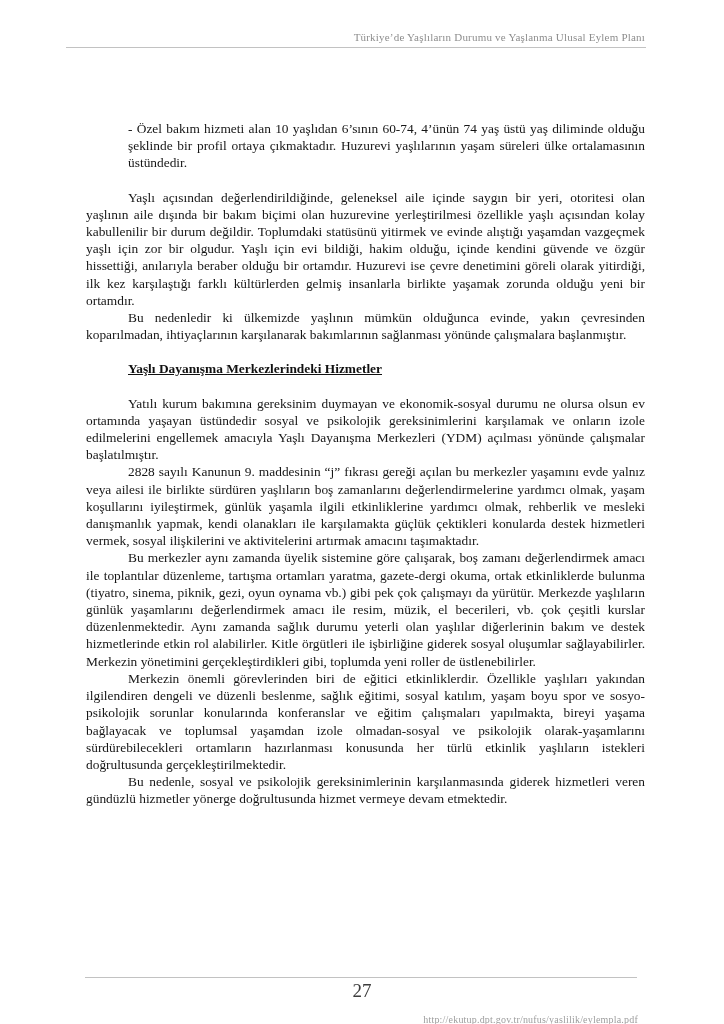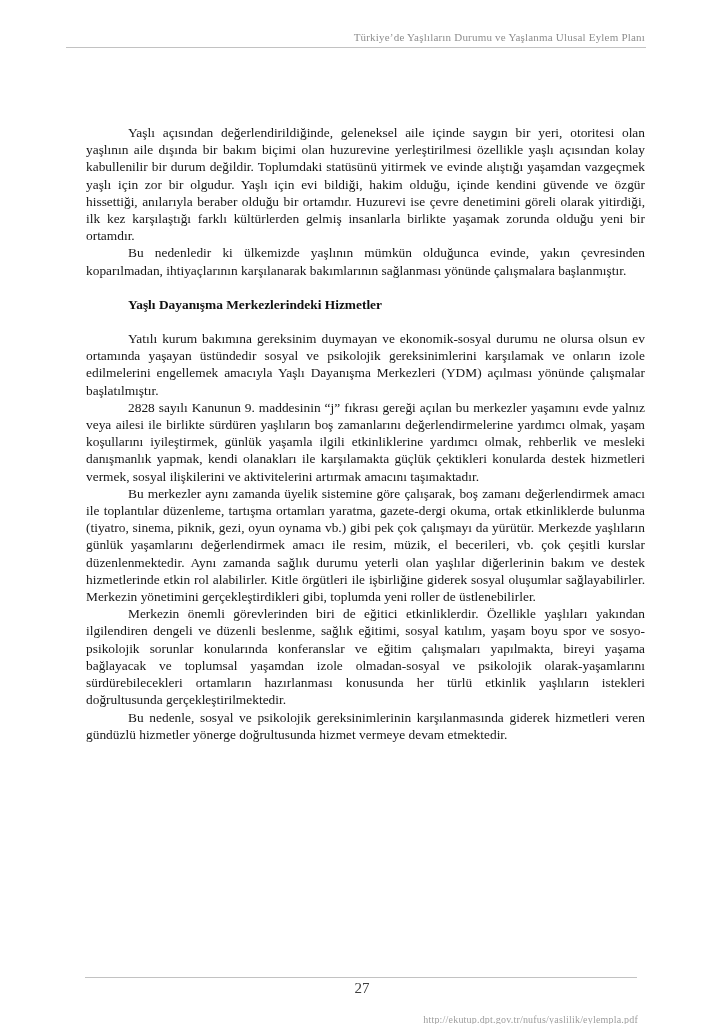--- a/index.html
+++ b/index.html
@@ -35,44 +35,45 @@
     left: 86px;
     width: 559px;
     font-size: 13.4px;
     line-height: 17.2px;
     color: #161616;
     text-align: justify;
   }
   .profile-list { margin-left: 42px; }
   .profile-list .list-item { margin: 0; text-align: justify; }
   .para-group .para { margin: 0; text-indent: 42px; text-align: justify; }
-  .gap-top { margin-top: 4px; }
+  .gap-top { margin-top: 17px; }
   .section-heading {
     margin: 17px 0 17px 42px;
     font-size: 13.4px;
     line-height: 17.2px;
     font-weight: bold;
     color: #111111;
     text-align: left;
+    text-decoration: underline;
   }
   .footer-rule {
     position: absolute;
     top: 977px;
     left: 85px;
     width: 552px;
     height: 1px;
     background: #c2c2c2;
   }
   .page-number {
     position: absolute;
     top: 980px;
     left: 0;
     width: 724px;
     text-align: center;
-    font-size: 15px;
+    font-size: 19px;
     color: #3d3d3d;
   }
   .source-url {
     position: absolute;
     top: 1014px;
     right: 86px;
     font-size: 10px;
     letter-spacing: 0.2px;
     color: #9d9d9d;
   }
@@ -83,20 +84,21 @@
 <div class="page">
 
   <div class="running-header">
     <span>Türkiye’de Yaşlıların Durumu ve Yaşlanma Ulusal Eylem Planı</span>
   </div>
   <div class="header-rule"></div>
 
   <div class="content">
 
     <div class="profile-list">
+        <p class="list-item">- Özel bakım hizmeti alan 10 yaşlıdan 6’sının 60-74, 4’ünün 74 yaş üstü yaş diliminde olduğu şeklinde bir profil ortaya çıkmaktadır. Huzurevi yaşlılarının yaşam süreleri ülke ortalamasının üstündedir.</p>
       </div>
 
     <div class="para-group gap-top">
         <p class="para">Yaşlı açısından değerlendirildiğinde, geleneksel aile içinde saygın bir yeri, otoritesi olan yaşlının aile dışında bir bakım biçimi olan huzurevine yerleştirilmesi özellikle yaşlı açısından kolay kabullenilir bir durum değildir. Toplumdaki statüsünü yitirmek ve evinde alıştığı yaşamdan vazgeçmek yaşlı için zor bir olgudur. Yaşlı için evi bildiği, hakim olduğu, içinde kendini güvende ve özgür hissettiği, anılarıyla beraber olduğu bir ortamdır. Huzurevi ise çevre denetimini göreli olarak yitirdiği, ilk kez karşılaştığı farklı kültürlerden gelmiş insanlarla birlikte yaşamak zorunda olduğu yeni bir ortamdır.</p>
         <p class="para">Bu nedenledir ki ülkemizde yaşlının mümkün olduğunca evinde, yakın çevresinden koparılmadan, ihtiyaçlarının karşılanarak bakımlarının sağlanması yönünde çalışmalara başlanmıştır.</p>
       </div>
 
     <h2 class="section-heading">Yaşlı Dayanışma Merkezlerindeki Hizmetler</h2>
 
     <div class="para-group">

